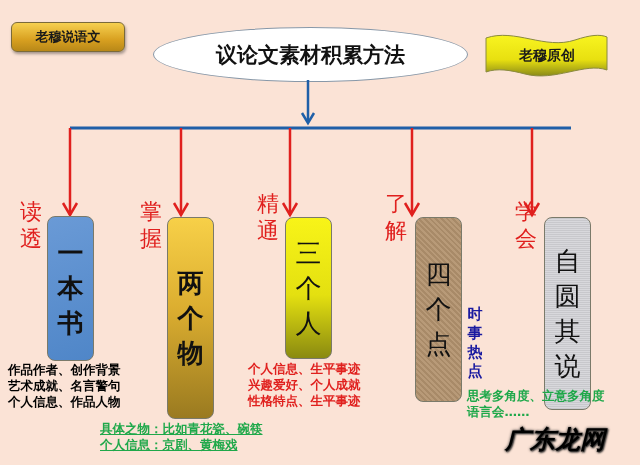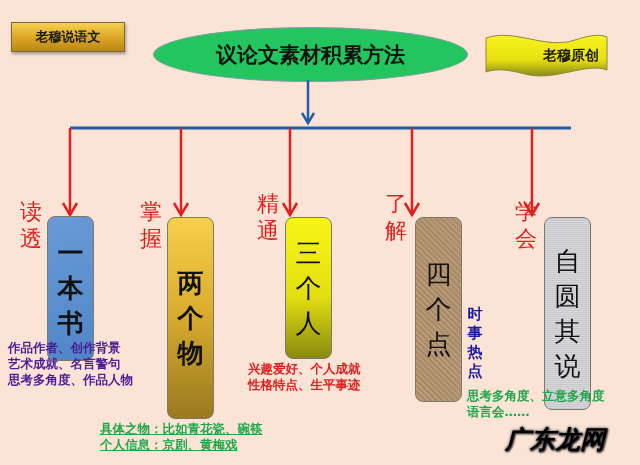--- a/index.html
+++ b/index.html
@@ -1,25 +1,25 @@
 <!DOCTYPE html>
 <html><head>
 <meta charset="utf-8">
 <style>
   html,body{margin:0;padding:0;}
   body{width:640px;height:465px;background:#fbe3d6;position:relative;overflow:hidden;font-family:"DejaVu Sans",sans-serif;}
   .abs{position:absolute;}
-  .tag-left{left:11px;top:22px;width:112px;height:28px;border-radius:0;border:1px solid #7a6a3a;
+  .tag-left{left:11px;top:22px;width:112px;height:28px;border-radius:6px;border:1px solid #7a6a3a;
     background:linear-gradient(#f6d050,#d8a020 60%,#b88818);box-shadow:1px 2px 3px rgba(0,0,0,.35);
     display:flex;align-items:center;justify-content:center;font-weight:bold;font-size:13px;color:#1a1a1a;}
-  .title-ellipse{left:153px;top:27px;width:313px;height:53px;border-radius:50%;background:#22c55e;border:1.5px solid #8898a8;
+  .title-ellipse{left:153px;top:27px;width:313px;height:53px;border-radius:50%;background:#ffffff;border:1.5px solid #8898a8;
     display:flex;align-items:center;justify-content:center;font-weight:bold;font-size:21px;color:#111;}
   .banner{left:485px;top:32px;width:124px;height:48px;}
   .banner svg{position:absolute;left:0;top:0;}
-  .banner span{position:absolute;left:0;top:0;width:124px;height:48px;display:flex;align-items:center;justify-content:center;font-weight:bold;font-size:14px;color:#1a1a1a;padding-left:24px;}
+  .banner span{position:absolute;left:0;top:0;width:124px;height:48px;display:flex;align-items:center;justify-content:center;font-weight:bold;font-size:14px;color:#1a1a1a;}
   .verb{font-family:"DejaVu Serif",serif;color:#e0201e;font-size:22px;line-height:27px;width:26px;text-align:center;}
   .box{border-radius:8px;border:1px solid #7a7a6a;display:flex;flex-direction:column;align-items:center;justify-content:center;
     font-size:26px;line-height:35px;color:#111;}
   .box.bold{font-weight:bold;}
   .note{font-weight:bold;font-size:12.5px;line-height:16px;white-space:nowrap;}
   .vtext{font-weight:bold;font-size:15px;line-height:19px;color:#1a1aa0;width:18px;text-align:center;}
   .watermark{left:505px;top:423px;font-size:25px;font-weight:bold;color:#000000;font-style:italic;
     text-shadow:0 0 3px #333,1px 1px 2px #222;}
 </style>
 </head>
@@ -61,24 +61,24 @@
 
 <div class="abs verb" style="left:18px;top:198px;">
   <div>读</div>
   <div>透</div>
 </div>
 <div class="abs box bold" style="left:47px;top:216px;width:45px;height:143px;background:linear-gradient(160deg,#6a9ad6,#4f86c8);">
   <div>一</div>
   <div>本</div>
   <div>书</div>
 </div>
-<div class="abs note" style="left:8px;top:340px;color:#4c1d95;">
+<div class="abs note" style="left:8px;top:362px;color:#000000;text-align:right;">
   <div>作品作者、创作背景</div>
   <div>艺术成就、名言警句</div>
-  <div>思考多角度、作品人物</div>
+  <div>个人信息、作品人物</div>
 </div>
 
 <div class="abs verb" style="left:138px;top:198px;">
   <div>掌</div>
   <div>握</div>
 </div>
 <div class="abs box bold" style="left:167px;top:217px;width:45px;height:200px;background:linear-gradient(#f7d048,#dcae30 45%,#9a7a20);">
   <div>两</div>
   <div>个</div>
   <div>物</div>
@@ -91,20 +91,21 @@
 <div class="abs verb" style="left:255px;top:190px;">
   <div>精</div>
   <div>通</div>
 </div>
 <div class="abs box" style="left:285px;top:217px;width:45px;height:140px;background:linear-gradient(#f8f418,#e4e010 55%,#8a8a10);">
   <div>三</div>
   <div>个</div>
   <div>人</div>
 </div>
 <div class="abs note" style="left:248px;top:361px;color:#e0201e;">
+  <div>个人信息、生平事迹</div>
   <div>兴趣爱好、个人成就</div>
   <div>性格特点、生平事迹</div>
 </div>
 
 <div class="abs verb" style="left:383px;top:190px;">
   <div>了</div>
   <div>解</div>
 </div>
 <div class="abs box" style="left:415px;top:217px;width:45px;height:183px;background:repeating-linear-gradient(45deg,#b89a78 0 2px,#a88a68 2px 4px);">
   <div>四</div>

